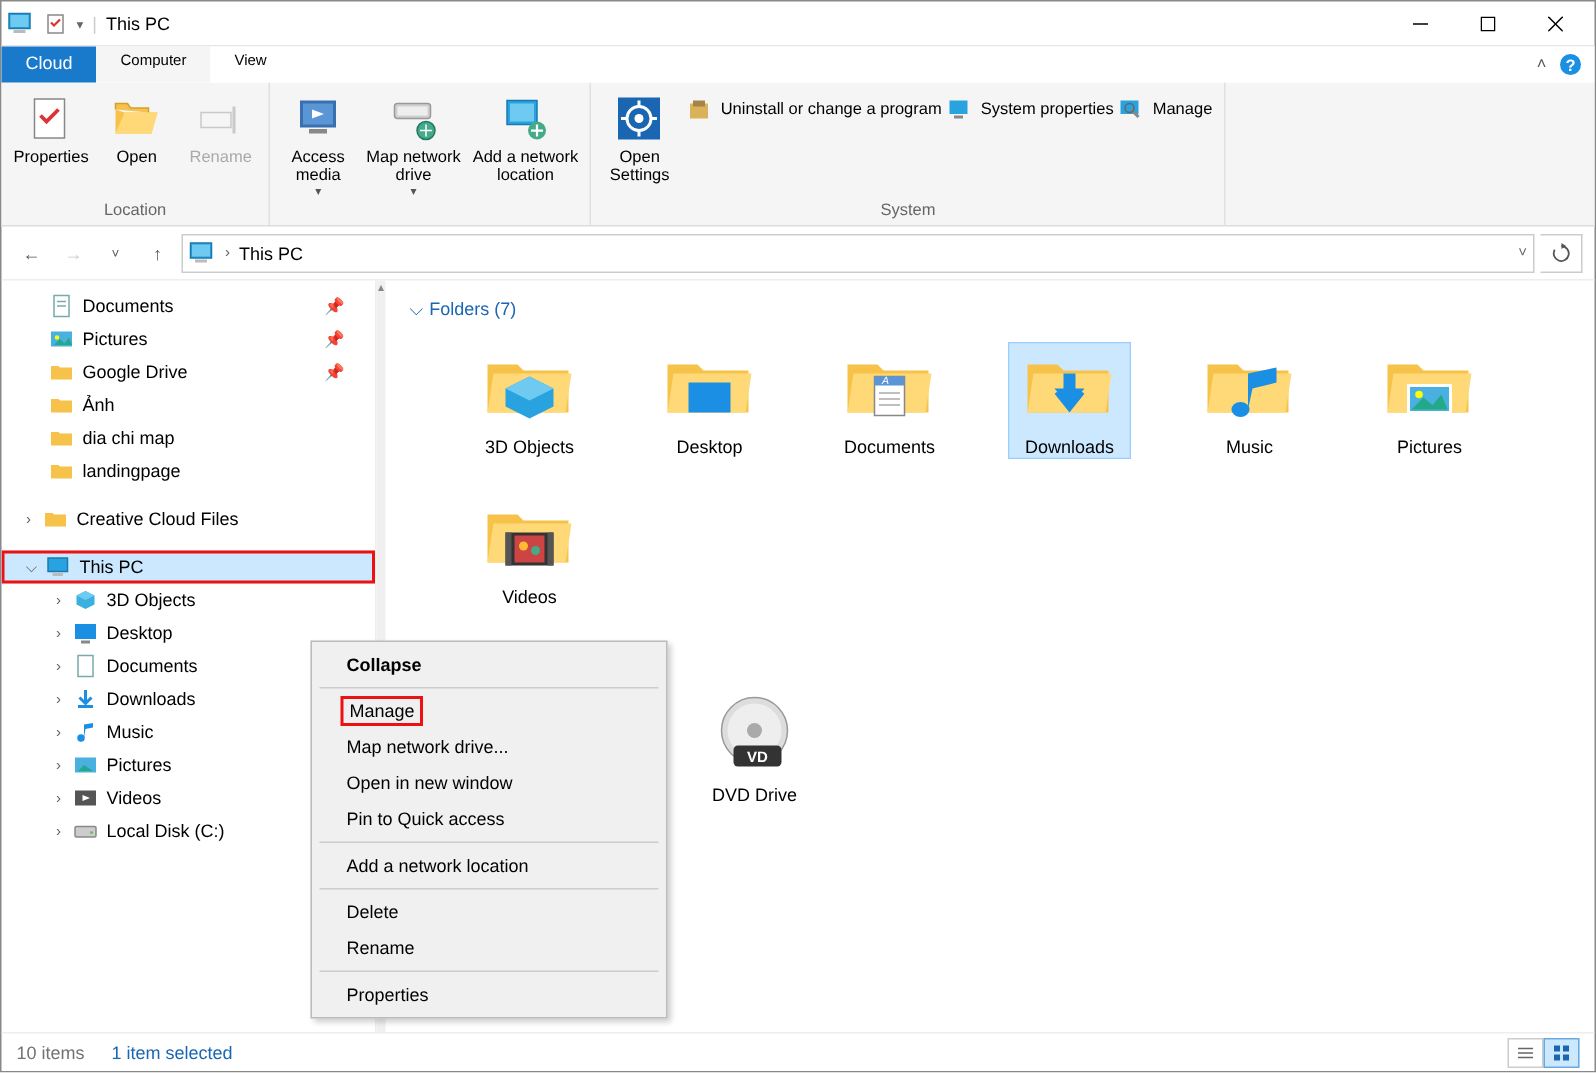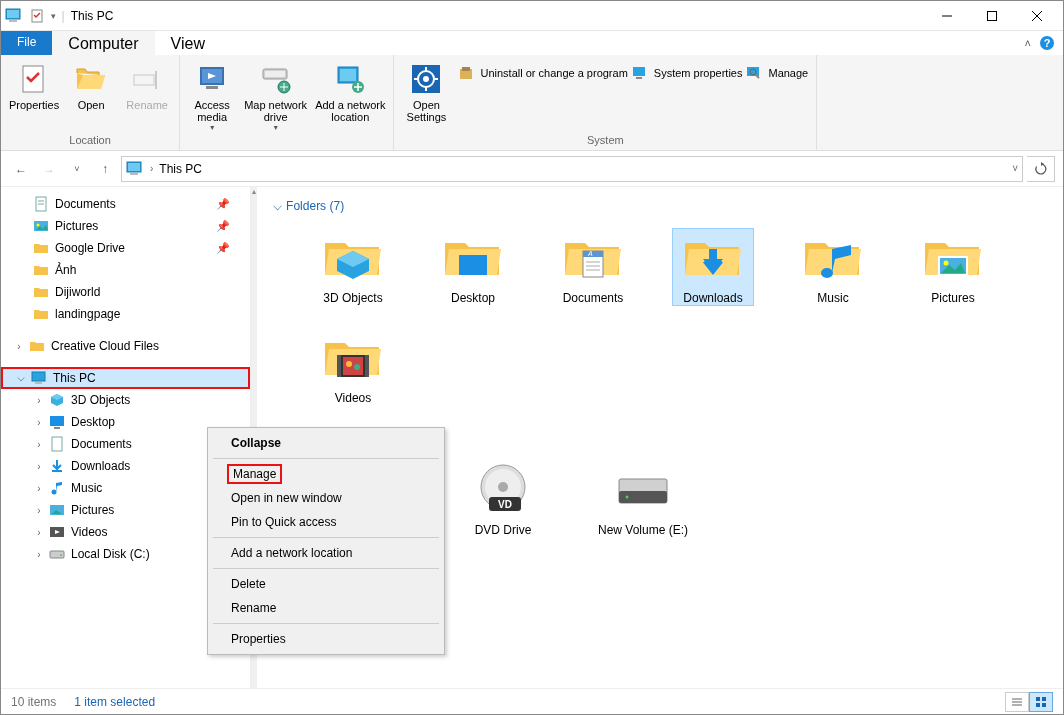--- a/index.html
+++ b/index.html
@@ -9,21 +9,21 @@
 
 .titlebar { height: 30px; display: flex; align-items: center; padding: 0 4px; border-bottom: 1px solid #e5e5e5; }
 .titlebar-icons { display: flex; gap: 6px; align-items: center; }
 .titlebar-title { margin-left: 6px; font-size: 12px; }
 .titlebar-spacer { flex: 1; }
 .winbtn { width: 45px; height: 30px; display: flex; align-items: center; justify-content: center; cursor: pointer; }
 
 
 .menutabs { height: 24px; display: flex; align-items: stretch; background: #fff; position: relative; }
 .filetab { background: #1979ca; color: #fff; padding: 4px 16px; font-size: 12px; }
-.menutab { padding: 4px 16px; font-size: 16px; cursor: pointer; }
+.menutab { padding: 4px 16px; font-size: 10px; cursor: pointer; }
 .menutab.active { background: #f5f5f5; }
 .help-icon { position: absolute; right: 8px; top: 4px; display: flex; gap: 8px; align-items: center; }
 
 
 .ribbon { height: 96px; background: #f5f5f5; border-bottom: 1px solid #ddd; display: flex; }
 .ribbon-group { border-right: 1px solid #e0e0e0; padding: 4px 8px 2px 8px; display: flex; flex-direction: column; }
 .ribbon-group-items { flex: 1; display: flex; gap: 8px; align-items: flex-start; }
 .ribbon-group-label { text-align: center; font-size: 11px; color: #666; padding: 2px 0; }
 .ribbon-btn { display: flex; flex-direction: column; align-items: center; justify-content: flex-start; min-width: 48px; text-align: center; font-size: 11px; cursor: pointer; padding-top: 4px; }
 .ribbon-btn.disabled { color: #aaa; }
@@ -115,21 +115,21 @@
       </div>
     <div class="winbtn">
         <svg width="10" height="10">
           <line x1="0" y1="0" x2="10" y2="10" stroke="#000"></line>
           <line x1="10" y1="0" x2="0" y2="10" stroke="#000"></line>
         </svg>
       </div>
   </div>
 
   <div class="menutabs">
-    <div class="filetab">File</div>
+    <div class="filetab">Cloud</div>
     <div class="menutab active">Computer</div>
     <div class="menutab">View</div>
     <div class="help-icon">
       <span style="color:#555;font-size:11px">˄</span>
       <span>
           <svg width="16" height="16">
             <circle cx="8" cy="8" r="7" fill="#1a8fe3"></circle>
             <text x="8" y="12" text-anchor="middle" fill="#fff" font-size="11" font-weight="bold">?</text>
           </svg>
         </span>
@@ -336,21 +336,21 @@
             </svg>
           </span>
           <span>Ảnh</span>
         </div>
       <div class="tree-item">
           <span class="ticon">
             <svg width="16" height="16">
               <path d="M1 4 L1 13 L15 13 L15 5 L7 5 L6 4 Z" fill="#f7c24a"></path>
             </svg>
           </span>
-          <span>Dijiworld</span>
+          <span>dia chi map</span>
         </div>
       <div class="tree-item">
           <span class="ticon">
             <svg width="16" height="16">
               <path d="M1 4 L1 13 L15 13 L15 5 L7 5 L6 4 Z" fill="#f7c24a"></path>
             </svg>
           </span>
           <span>landingpage</span>
         </div>
       <div style="height:10px"></div>
@@ -547,27 +547,20 @@
             </div><span></span></div>
         <div class="drive-item"><div class="drive-icon">
               <svg width="64" height="56">
                 <circle cx="32" cy="26" r="22" fill="#ddd" stroke="#999"></circle>
                 <circle cx="32" cy="26" r="18" fill="#eee"></circle>
                 <circle cx="32" cy="26" r="5" fill="#aaa"></circle>
                 <rect x="18" y="36" width="32" height="14" rx="3" fill="#333"></rect>
                 <text x="34" y="47" fill="#fff" font-size="10" text-anchor="middle" font-weight="bold">VD</text>
               </svg>
             </div><span>DVD Drive</span></div>
-        <div class="drive-item"><div class="drive-icon">
-              <svg width="64" height="56">
-                <rect x="8" y="18" width="48" height="24" rx="2" fill="#d0d0d0" stroke="#888"></rect>
-                <rect x="8" y="30" width="48" height="12" rx="2" fill="#555"></rect>
-                <circle cx="16" cy="36" r="1.5" fill="#5c5"></circle>
-              </svg>
-            </div><span>New Volume (E:)</span></div>
       </div>
     </div>
   </div>
 
   <div class="statusbar">
     <span style="color:#737373">10 items</span>
     <span style="color:#1a66b3">1 item selected</span>
     <div class="spacer"></div>
     <div class="viewbtns">
       <div class="viewbtn">
@@ -585,20 +578,21 @@
             <rect x="7" y="7" width="4" height="4" fill="#1a66b3"></rect>
           </svg>
         </div>
     </div>
   </div>
 
   <div class="ctxmenu">
     <div class="ctxitem bold">Collapse</div>
     <div class="ctxsep"></div>
     <div style="padding:0"><span class="ctx-red">Manage</span></div>
+    <div class="ctxitem">Map network drive...</div>
     <div class="ctxitem">Open in new window</div>
     <div class="ctxitem">Pin to Quick access</div>
     <div class="ctxsep"></div>
     <div class="ctxitem">Add a network location</div>
     <div class="ctxsep"></div>
     <div class="ctxitem">Delete</div>
     <div class="ctxitem">Rename</div>
     <div class="ctxsep"></div>
     <div class="ctxitem">Properties</div>
   </div>

